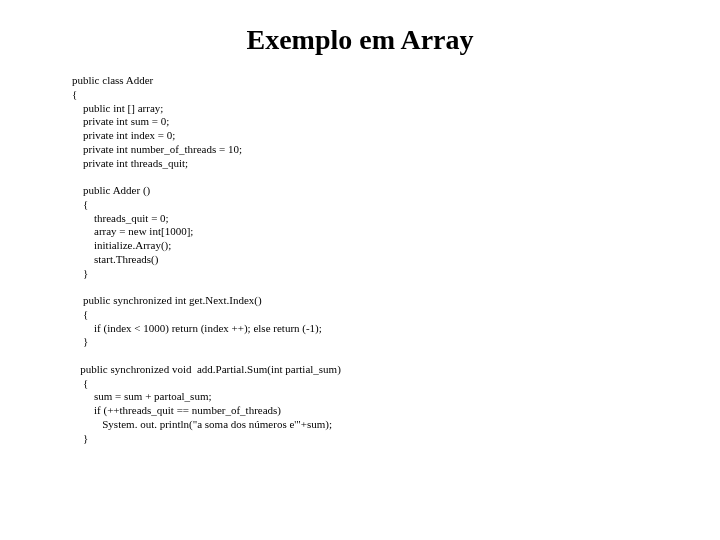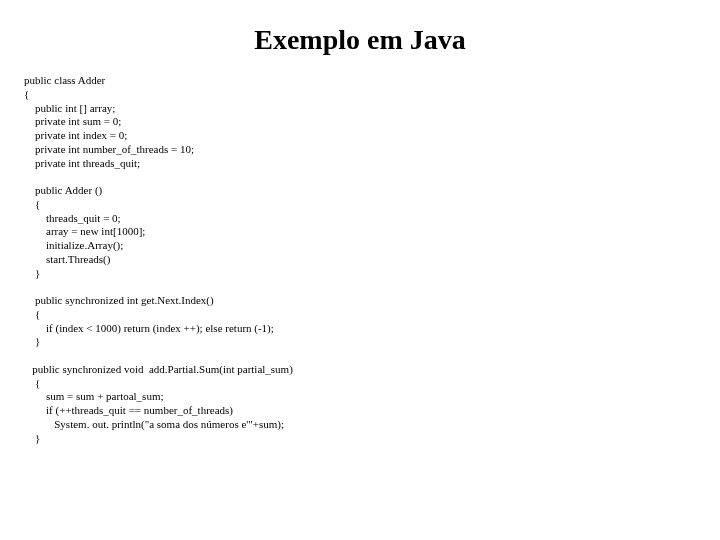--- a/index.html
+++ b/index.html
@@ -12,32 +12,33 @@
     }
     .title {
       text-align: center;
       font-size: 28px;
       font-weight: bold;
       color: #000;
       padding-top: 24px;
       padding-bottom: 18px;
     }
     .code-block {
-      padding-left: 24px;
+      padding-left: 36px;
       font-family: "Times New Roman", Times, serif;
       font-size: 11px;
       color: #000;
       line-height: 1.25;
       white-space: pre;
+      margin-left: 36px;
     }
   </style>
 </head>
 <body>
 
-<div class="title">Exemplo em Java</div>
+<div class="title">Exemplo em Array</div>
 
 <div class="code-block">public class Adder
 {
     public int [] array;
     private int sum = 0;
     private int index = 0;
     private int number_of_threads = 10;
     private int threads_quit;
 
     public Adder ()

